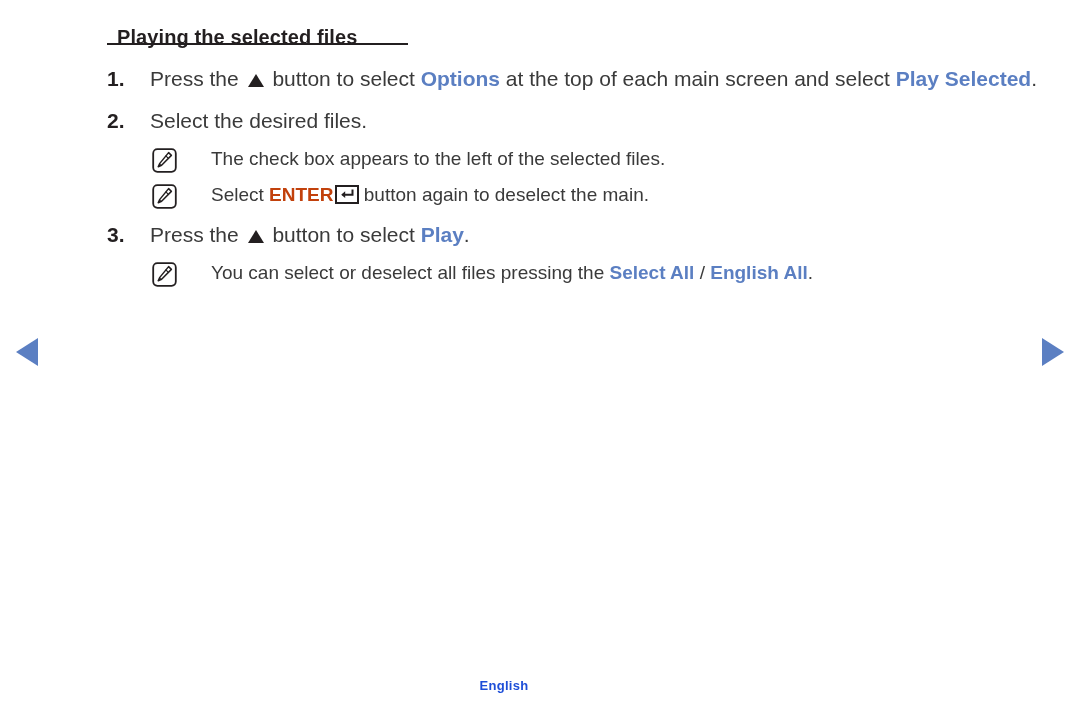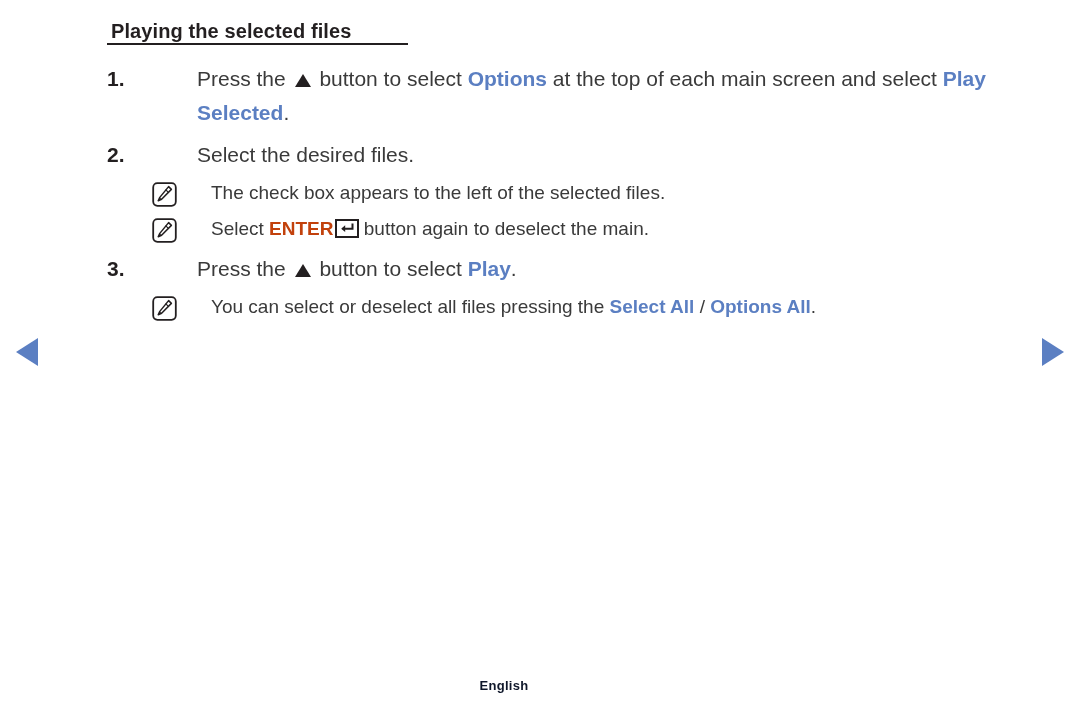--- a/index.html
+++ b/index.html
@@ -33,21 +33,21 @@
     top: 14px;
     width: 860px;
   }
   .heading {
     font-size: 20px;
     font-weight: bold;
     letter-spacing: 0.1px;
     color: #231f20;
     line-height: 26px;
     display: inline-block;
-    margin: 4px;
+    margin: 10px;
     padding: 0 0 4px 0;
   }
   .heading-rule {
     position: absolute;
     left: 107px;
     top: 43px;
     width: 301px;
     height: 2px;
     background: #231f20;
   }
@@ -76,21 +76,20 @@
     font-weight: bold;
     line-height: 34px;
     color: #231f20;
     text-align: left;
   }
   .step-text {
     font-size: 21px;
     line-height: 34px;
     color: #3a3a3a;
     display: block;
-    margin-left: 47px;
   }
 
   
   .note {
     position: relative;
     padding-left: 198px;
     min-height: 28px;
     margin: 0;
   }
   .note-icon {
@@ -166,21 +165,21 @@
 
   
   .footer {
     position: absolute;
     left: 0;
     top: 678px;
     width: 1008px;
     text-align: center;
     font-size: 13px;
     font-weight: bold;
-    color: #0f172a;
+    color: #1d4ed8;
     letter-spacing: 0.3px;
   }
 </style>
 </head>
 <body>
 
 <div class="page">
 
   <div class="heading-wrap">
     <h1 class="heading">Playing the selected files</h1>
@@ -243,21 +242,21 @@
 
     <div class="note">
       <span class="note-icon">
         <svg width="25" height="25" viewBox="0 0 25 25" aria-hidden="true">
           <rect x="1.2" y="1.2" width="22.6" height="22.6" rx="4.2" ry="4.2" fill="none" stroke="#231f20" stroke-width="1.8"></rect>
           <path d="M16.6 4.6 L19.4 7.4 L9.6 17.2 L6.2 18.8 L7.8 15.4 Z" fill="none" stroke="#231f20" stroke-width="1.5" stroke-linejoin="round"></path>
           <path d="M6.2 18.8 L7.8 15.4 L9.6 17.2 Z" fill="#231f20"></path>
           <line x1="13.6" y1="7.6" x2="16.4" y2="10.4" stroke="#231f20" stroke-width="1.2"></line>
         </svg>
       </span>
-      <span class="note-text"><span>You can select or deselect all files pressing the </span><span class="kw">Select All</span><span> / </span><span class="kw">Options All</span><span>.</span></span>
+      <span class="note-text"><span>You can select or deselect all files pressing the </span><span class="kw">Select All</span><span> / </span><span class="kw">English All</span><span>.</span></span>
     </div>
 
   </div>
 
   <div class="nav-arrow nav-prev"></div>
   <div class="nav-arrow nav-next"></div>
 
   <div class="footer">English</div>
 
 </div>

